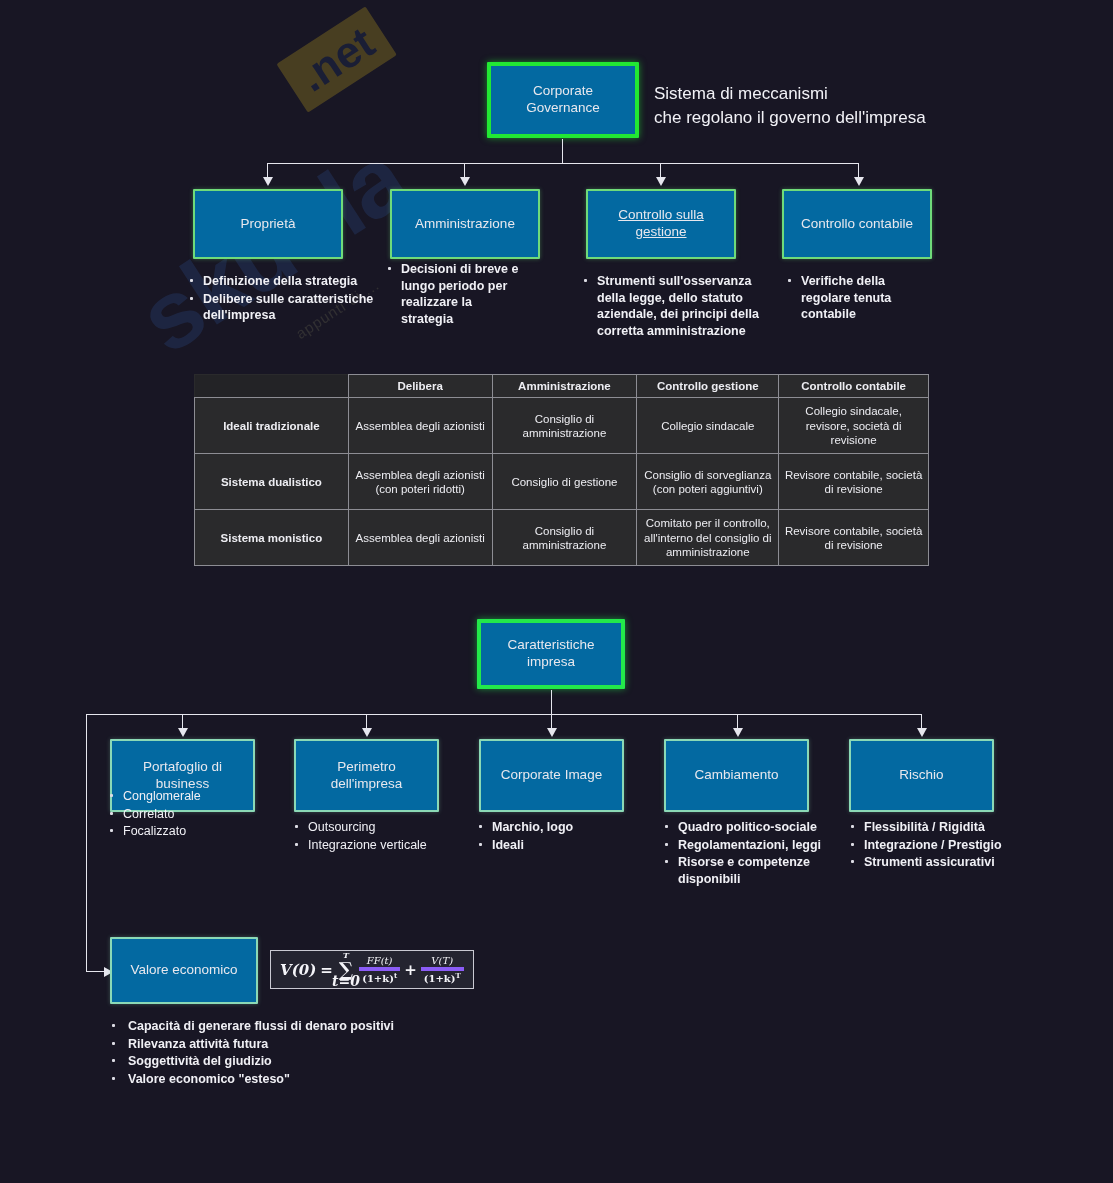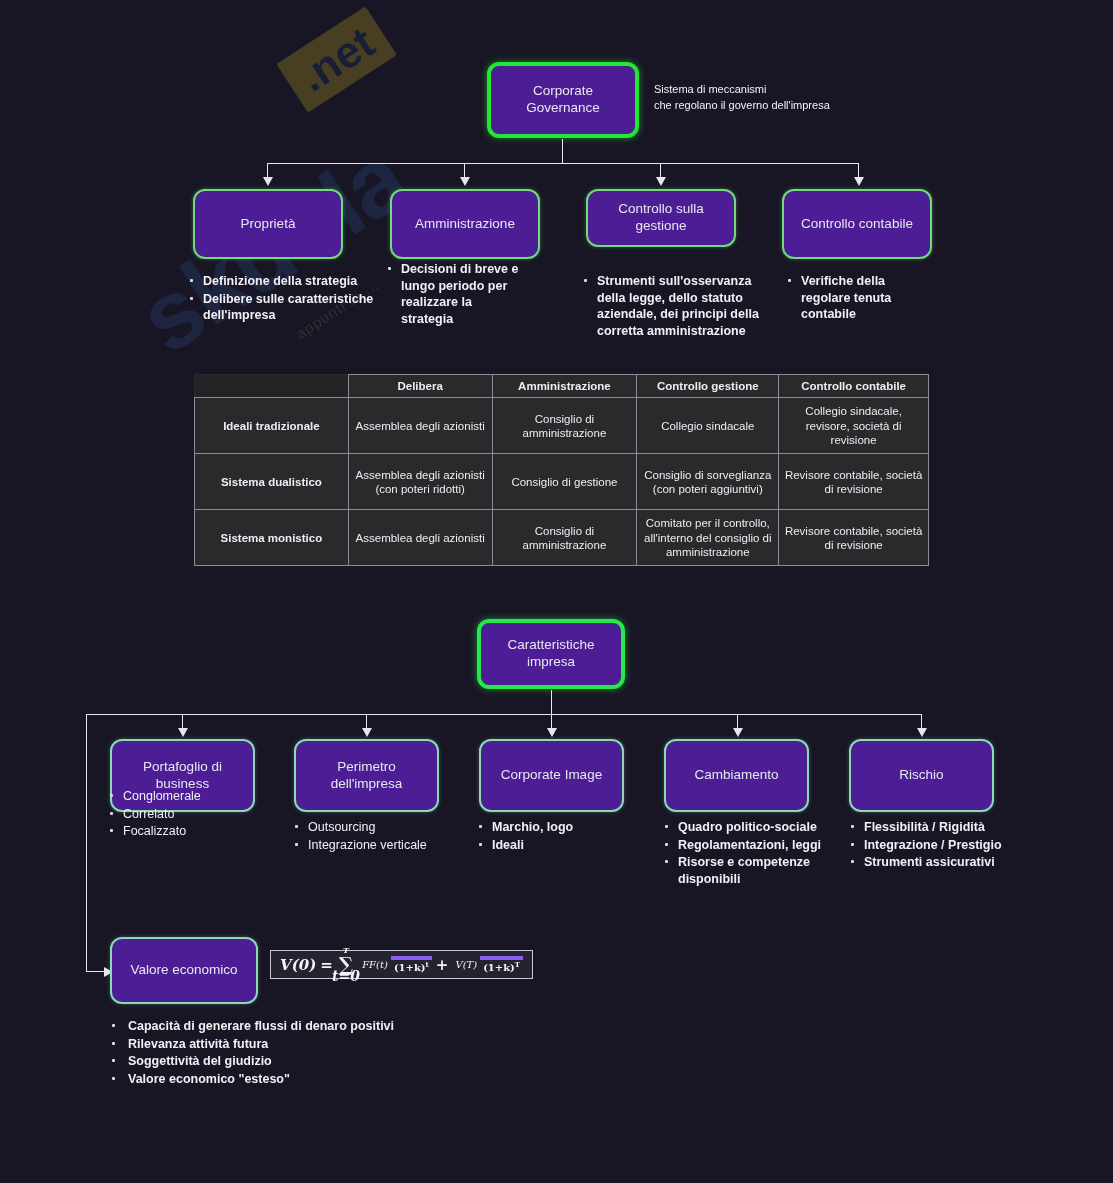--- a/index.html
+++ b/index.html
@@ -50,26 +50,26 @@
   .wm-sub {
     position: absolute;
     color: #6a6a52;
     font-size: 15px;
     letter-spacing: 1px;
   }
 
   
   .node {
     position: absolute;
-    border-radius: 12px;
+    border-radius: 1px;
     display: flex;
     align-items: center;
     justify-content: center;
     text-align: center;
-    background: #4c1d95;
+    background: #0369a1;
     line-height: 1.25;
   }
   .node .lbl { display: block; padding: 0 6px; }
 
   .node.root {
     border: 4px solid #22e833;
     box-shadow: 0 0 7px rgba(34,232,51,.55);
     font-size: 13.5px;
   }
   .node.lvl2 {
@@ -128,21 +128,21 @@
     left: 2px; top: 6px;
     width: 3px; height: 3px;
     background: #dcdce4;
     border-radius: 1px;
   }
   .bullets.bold .bi { font-weight: bold; }
 
   
   .freetext {
     position: absolute;
-    font-size: 11px;
+    font-size: 17px;
     line-height: 1.42;
     color: #f2f2f7;
   }
 
   
   .tbl {
     position: absolute;
     left: 194px; top: 374px;
     width: 735px;
     border-collapse: collapse;
@@ -192,21 +192,21 @@
     transform: translateX(-50%);
     font-size: 8px; font-style: italic; font-weight: bold;
   }
   .sum .lim-bot {
     position: absolute; left: 50%; bottom: -9px;
     transform: translateX(-50%);
     font-size: 14px; font-style: italic; font-weight: bold; margin-top: 41px;
   }
   .frac {
     display: inline-flex;
-    flex-direction: row;
+    flex-direction: column;
     align-items: center;
     font-size: 10px;
     line-height: 1.15;
     vertical-align: middle;
   }
   .frac .num { padding: 0 3px; font-style: italic; }
   .frac .den { padding: 1px 3px 0; border-top: 4px solid #8b5cf6; font-weight: bold; }
   .frac sup { font-size: 7px; }
 </style>
 </head>
@@ -246,21 +246,21 @@
 
   <div class="vline" style="left:858px; top:163px; height:16px;"></div>
   <div class="arrow-down" style="left:854px; top:177px;"></div>
 
   <div class="node lvl2" style="left:193px; top:189px; width:150px; height:70px;">
     <span class="lbl">Proprietà</span>
   </div>
   <div class="node lvl2" style="left:390px; top:189px; width:150px; height:70px;">
     <span class="lbl">Amministrazione</span>
   </div>
-  <div class="node lvl2" style="left:586px; top:189px; width:150px; height:58px;">
+  <div class="node lvl2" style="left:586px; top:189px; width:150px; height:70px;text-decoration:underline;">
     <span class="lbl">Controllo sulla gestione</span>
   </div>
   <div class="node lvl2" style="left:782px; top:189px; width:150px; height:70px;">
     <span class="lbl">Controllo contabile</span>
   </div>
 
   <div class="bullets bold" style="left:188px; top:273px; width:215px;">
     <div class="bi">Definizione della strategia</div>
     <div class="bi">Delibere sulle caratteristiche dell'impresa</div>
   </div>

